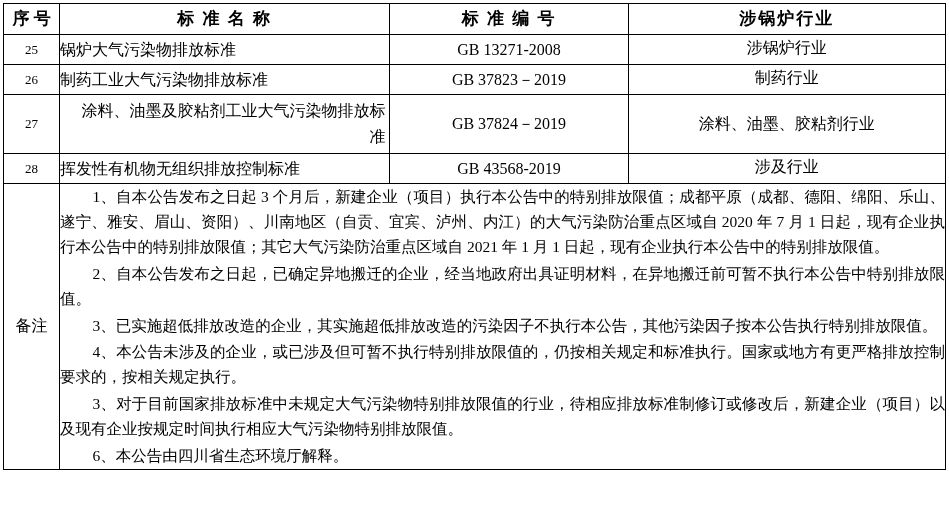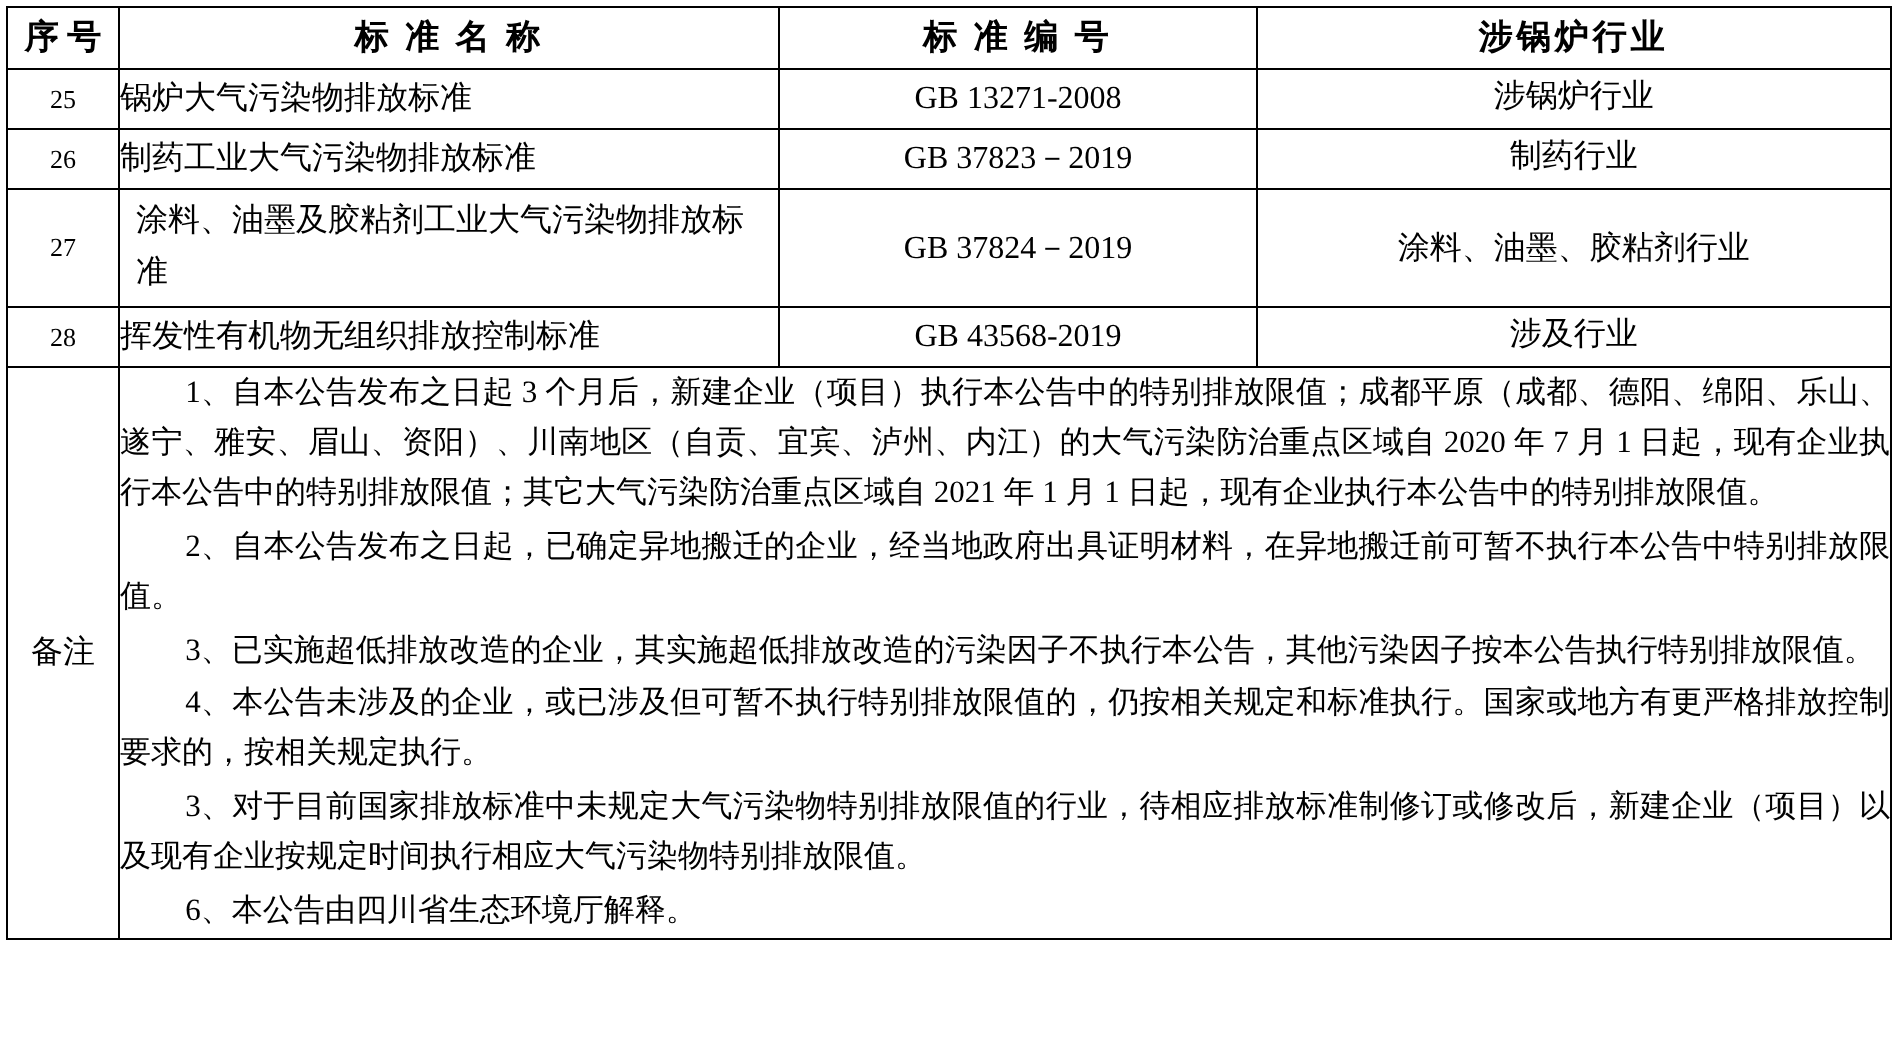--- a/index.html
+++ b/index.html
@@ -55,21 +55,21 @@
   }
   .cell-no {
     font-size: 13px;
     text-align: center;
   }
   .cell-name {
     text-align: left;
     font-size: 16px;
   }
   .cell-name.two-line {
-    text-align: left;
+    text-align: right;
     padding: 3px 4px 3px 8px;
     line-height: 26px;
     height: 52px;
   }
   .cell-code {
     text-align: center;
     font-size: 16px;
   }
   .cell-ind {
     text-align: center;

